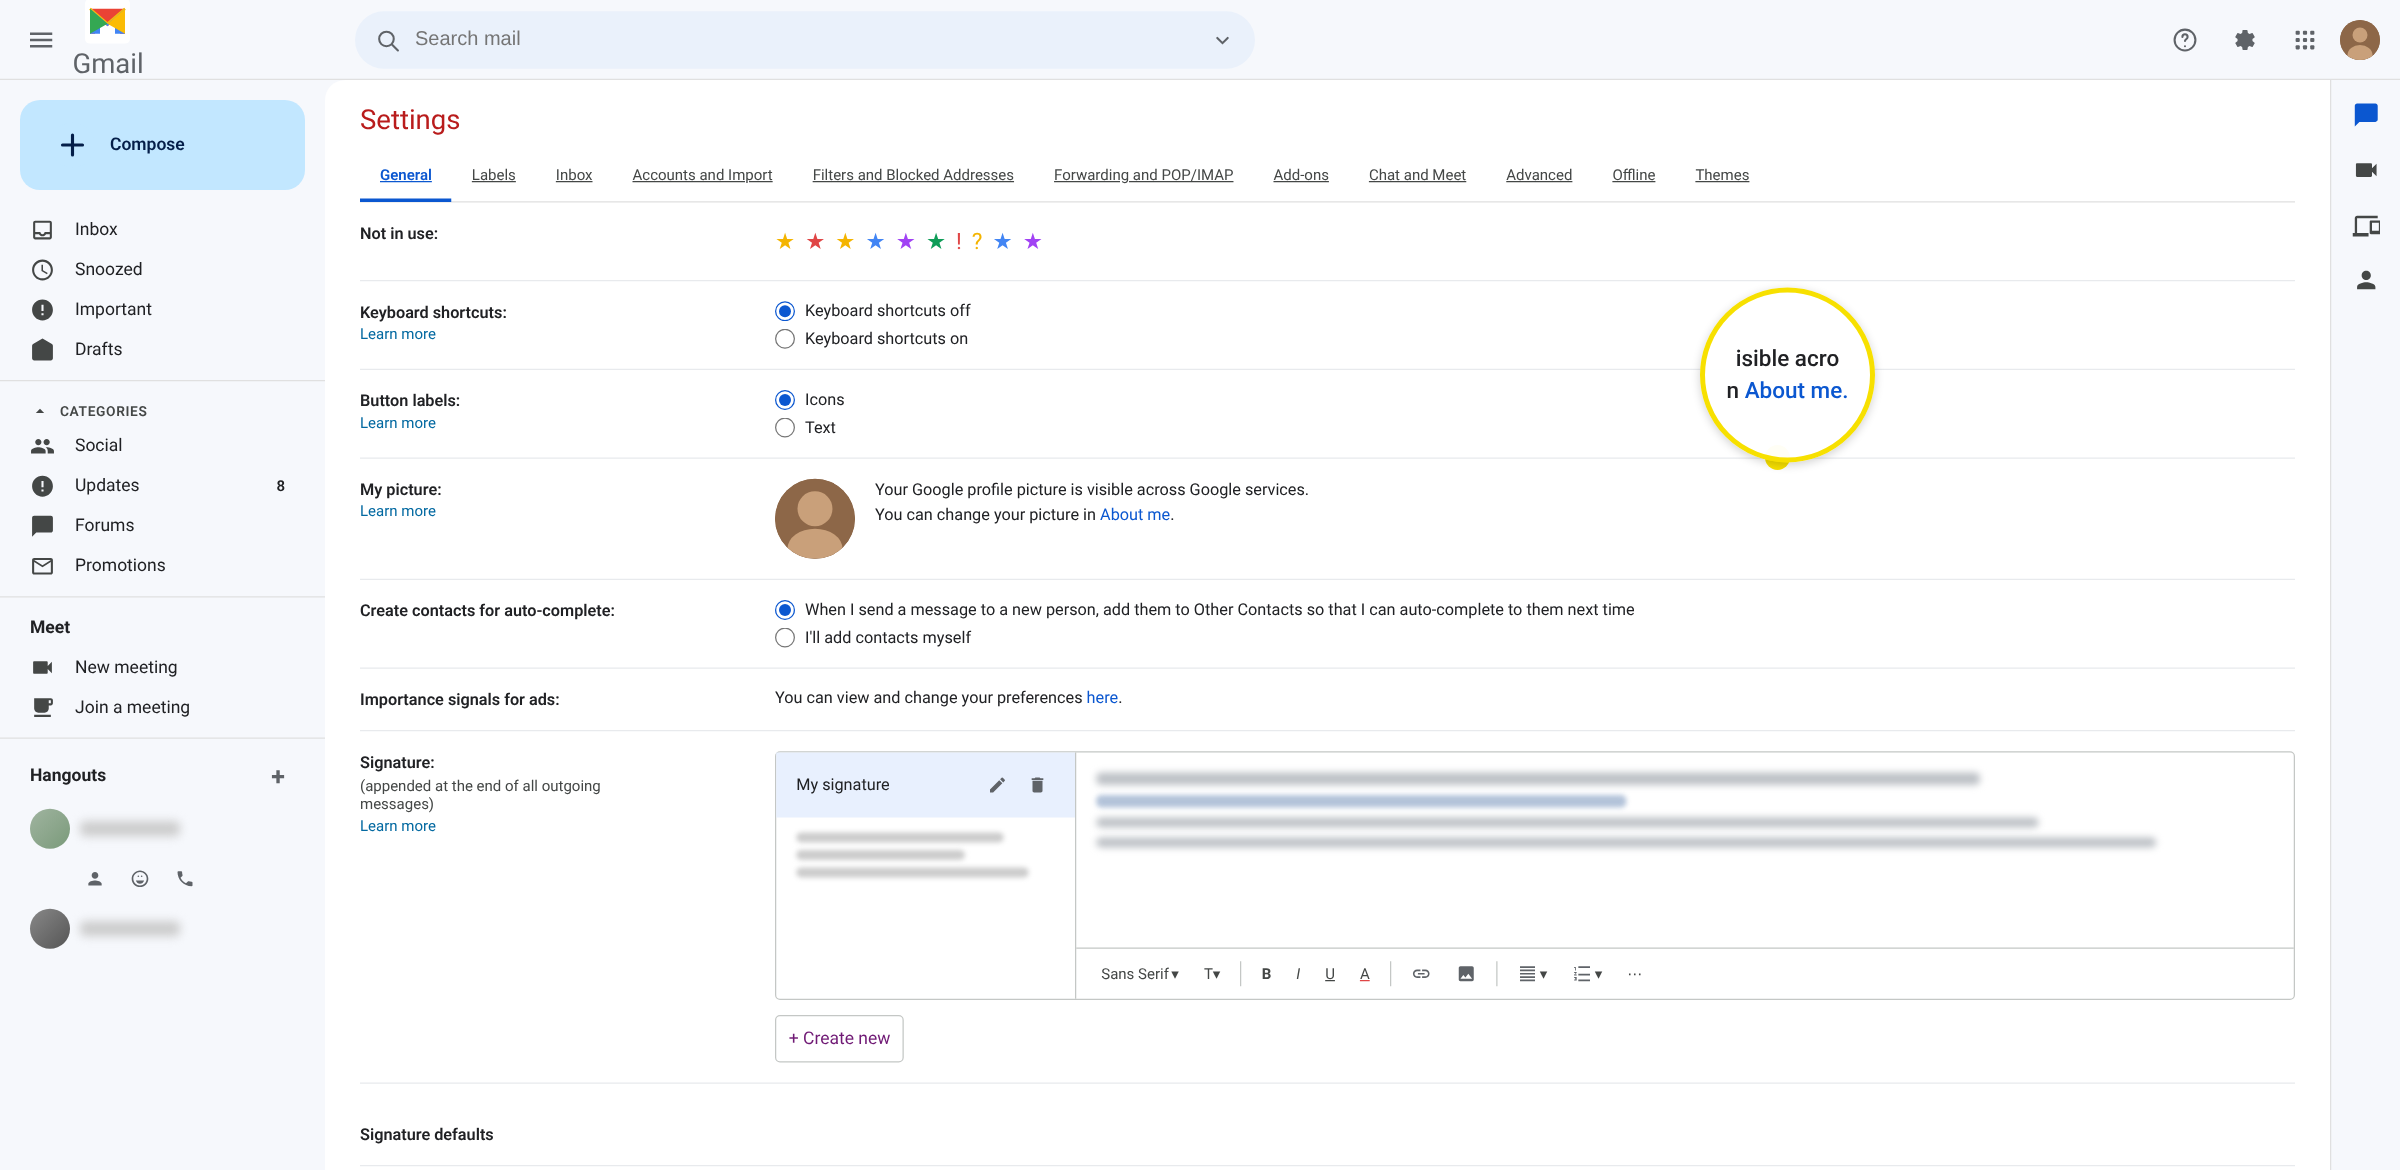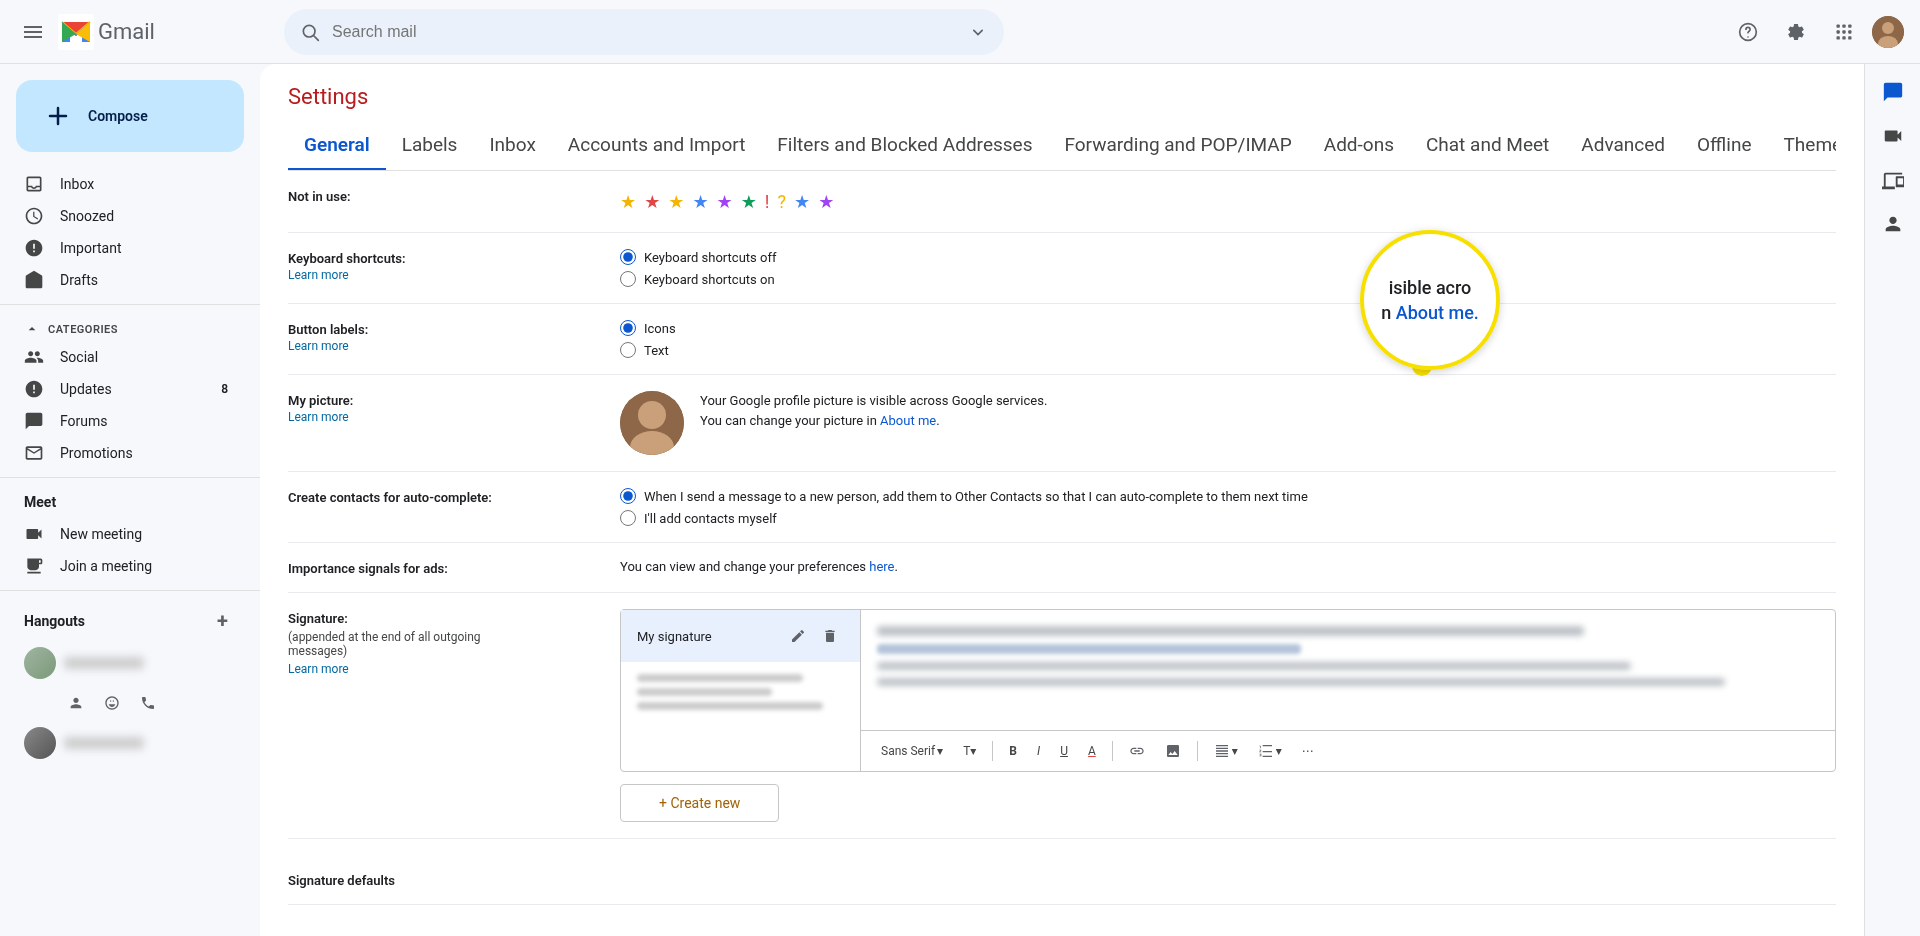--- a/index.html
+++ b/index.html
@@ -7,21 +7,21 @@
 
     
     .topbar {
       display: flex; align-items: center; height: 64px;
       background: #f6f8fc; padding: 0 16px; gap: 8px;
       position: fixed; top: 0; left: 0; right: 0; z-index: 100;
       border-bottom: 1px solid #e0e0e0;
     }
     .topbar-left { display: flex; align-items: center; gap: 8px; width: 260px; }
     .hamburger { cursor: pointer; padding: 8px; border-radius: 50%; display: flex; align-items: center; justify-content: center; }
-    .gmail-logo { display: flex; align-items: center; gap: 4px; }
+    .gmail-logo { display: flex; align-items: center; gap: 4px; flex-direction: column; }
     .logo-m { width: 36px; height: 36px; }
     .logo-text { font-size: 22px; color: #5f6368; font-weight: 400; }
     .search-bar { flex: 1; max-width: 720px; display: flex; align-items: center; background: #eaf1fb; border-radius: 24px; padding: 0 16px; height: 46px; gap: 12px; }
     .search-bar input { border: none; background: transparent; outline: none; font-size: 16px; flex: 1; color: #202124; }
     .search-icon-wrap { color: #5f6368; display: flex; align-items: center; }
     .search-chevron { color: #5f6368; display: flex; align-items: center; cursor: pointer; }
     .topbar-right { margin-left: auto; display: flex; align-items: center; gap: 8px; }
     .icon-btn { width: 40px; height: 40px; border-radius: 50%; display: flex; align-items: center; justify-content: center; cursor: pointer; color: #5f6368; }
     .avatar { width: 32px; height: 32px; border-radius: 50%; background: #8d6748; cursor: pointer; overflow: hidden; display: flex; align-items: center; justify-content: center; }
     .right-panel-icons { display: flex; flex-direction: column; position: fixed; right: 0; top: 64px; width: 56px; background: #f6f8fc; border-left: 1px solid #e0e0e0; height: calc(936px - 64px); align-items: center; padding-top: 8px; gap: 4px; z-index: 99; }
@@ -66,22 +66,22 @@
       min-height: calc(936px - 64px);
       border-radius: 16px 0 0 0;
       overflow-y: auto; height: calc(936px - 64px);
     }
 
     
     .settings-header { padding: 20px 28px 0 28px; }
     .settings-title { font-size: 22px; font-weight: 400; color: #b91c1c; margin-bottom: 12px; }
     .settings-tabs { display: flex; gap: 0; border-bottom: 1px solid #e0e0e0; overflow-x: auto; }
     .tab {
-      padding: 12px 16px; font-size: 19px; cursor: pointer; color: #444746;
-      white-space: nowrap; border-bottom: 3px solid transparent; margin-bottom: -1px;
+      padding: 12px 16px; font-size: 12px; cursor: pointer; color: #444746;
+      white-space: nowrap; border-bottom: 3px solid transparent; margin-bottom: -1px; text-decoration: underline;
     }
     .tab.active { color: #0b57d0; border-bottom: 3px solid #0b57d0; font-weight: 600; }
 
     
     .settings-body { padding: 0 28px 40px 28px; }
     .setting-row {
       display: flex; align-items: flex-start; padding: 16px 0;
       border-bottom: 1px solid #e8eaed; gap: 32px;
     }
     .setting-label { width: 300px; flex-shrink: 0; font-size: 13px; font-weight: 600; color: #202124; padding-top: 2px; }
@@ -99,31 +99,31 @@
     .importance-text a { color: #0b57d0; text-decoration: none; }
 
     
     .signature-container { display: flex; gap: 0; border: 1px solid #c4c7c5; border-radius: 4px; margin-top: 0; }
     .signature-list { width: 240px; flex-shrink: 0; border-right: 1px solid #c4c7c5; }
     .signature-list-item { display: flex; align-items: center; justify-content: space-between; padding: 12px 16px; cursor: pointer; background: #e8f0fe; font-size: 13px; }
     .signature-list-item-actions { display: flex; gap: 4px; }
     .sig-icon-btn { width: 28px; height: 28px; border-radius: 50%; display: flex; align-items: center; justify-content: center; cursor: pointer; color: #5f6368; }
     .signature-editor { flex: 1; }
     .sig-content-blurred { padding: 16px; }
-    .sig-toolbar { display: flex; align-items: center; gap: 4px; padding: 8px 12px; border-top: 1px solid #c4c7c5; flex-wrap: wrap; }
+    .sig-toolbar { display: flex; align-items: center; gap: 4px; padding: 8px 12px; border-top: 1px solid #c4c7c5; flex-wrap: wrap; margin-top: 36px; }
     .sig-tb-item { padding: 4px 8px; font-size: 12px; cursor: pointer; color: #444746; display: flex; align-items: center; gap: 2px; border-radius: 4px; }
     .sig-tb-divider { width: 1px; height: 20px; background: #c4c7c5; margin: 0 4px; }
     .sig-tb-bold { font-weight: 700; }
     .sig-tb-italic { font-style: italic; }
     .sig-tb-underline { text-decoration: underline; }
     .create-new-btn {
       display: flex; align-items: center; gap: 8px;
       border: 1px solid #c4c7c5; border-radius: 4px;
-      padding: 10px 38px; cursor: pointer; font-size: 14px;
-      color: #a16207; margin-top: 12px; width: fit-content;
+      padding: 10px 10px; cursor: pointer; font-size: 14px;
+      color: #701a75; margin-top: 12px; width: fit-content;
       background: #fff;
     }
     .sig-defaults-label { font-size: 13px; font-weight: 600; color: #202124; padding-top: 16px; }
 
     
     .main::-webkit-scrollbar { width: 8px; }
     .main::-webkit-scrollbar-track { background: transparent; }
     .main::-webkit-scrollbar-thumb { background: #bdc1c6; border-radius: 4px; }
 
     

